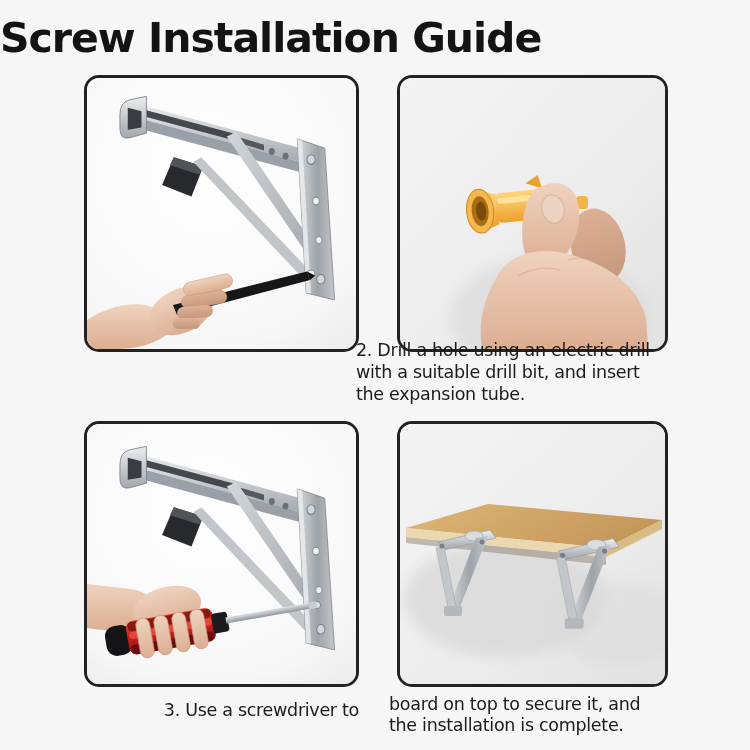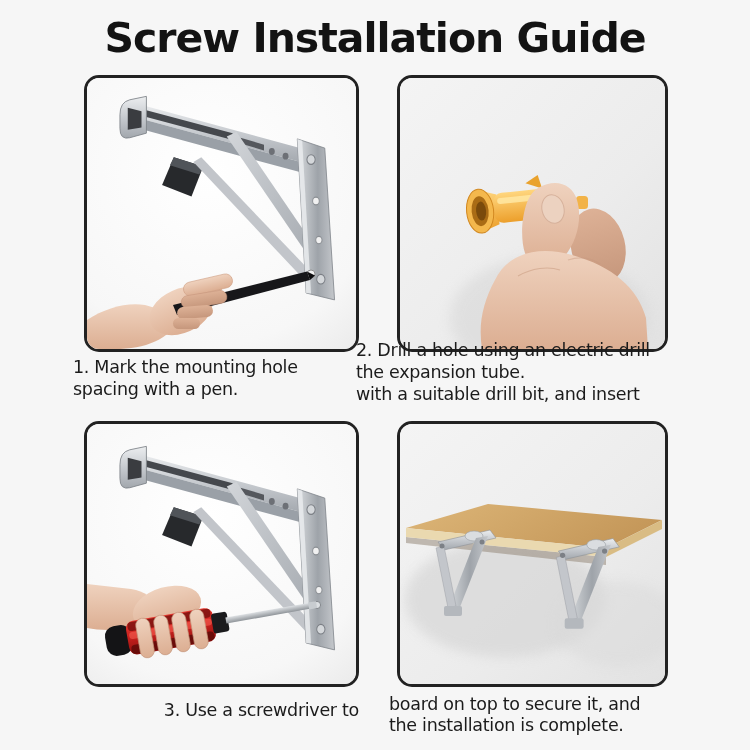--- a/index.html
+++ b/index.html
@@ -1,19 +1,19 @@
 <!DOCTYPE html>
 <html><head>
 <meta charset="utf-8">
 <style>
   html,body{margin:0;padding:0;}
   body{width:750px;height:750px;background:#f6f6f6;position:relative;overflow:hidden;
        font-family:"DejaVu Sans","Liberation Sans",sans-serif;}
   .page{position:absolute;inset:0;}
-  .title{position:absolute;left:0;top:14px;width:750px;text-align:center;
+  .title{position:absolute;left:0;top:14px;width:750px;
          font-size:41px;font-weight:800;letter-spacing:-1px;color:#131313;margin:0;}
   .panel{position:absolute;border:3px solid #222;border-radius:15px;background:#fdfdfd;
          overflow:hidden;box-sizing:border-box;}
   .panel svg{display:block;width:100%;height:100%;}
   .p1{left:84px;top:75px;width:275px;height:277px;}
   .p2{left:397px;top:75px;width:271px;height:277px;}
   .p3{left:84px;top:421px;width:275px;height:266px;}
   .p4{left:397px;top:421px;width:271px;height:266px;}
   .caption{position:absolute;font-size:17.5px;line-height:22px;font-weight:500;
            color:#1b1b1b;letter-spacing:-0.3px;}
@@ -193,28 +193,24 @@
         <ellipse cx="44" cy="16" rx="9" ry="5" fill="#dadde0" stroke="#989da3" stroke-width="0.6"></ellipse>
         <polygon points="46,18 58,16 28,92 18,90" fill="url(#metalV)"></polygon>
         <polygon points="6,28 14,26 26,86 18,88" fill="#c3c6cb" stroke="#92969c" stroke-width="0.4"></polygon>
         <rect x="14" y="86" width="18" height="10" rx="2" fill="#b4b8bd"></rect>
         <circle cx="12" cy="26" r="2.5" fill="#7c8086"></circle>
         <circle cx="52" cy="22" r="2.5" fill="#7c8086"></circle>
       </g>
     </svg>
   </div>
 
-  <div class="caption c1">
-    <div>1. Mark the mounting hole</div>
-    <div>spacing with a pen.</div>
-  </div>
   <div class="caption c2">
     <div>2. Drill a hole using an electric drill</div>
+    <div>with a suitable drill bit, and insert</div>
     <div>the expansion tube.</div>
-    <div>with a suitable drill bit, and insert</div>
   </div>
   <div class="caption c3">
     <div>3. Use a screwdriver to</div>
   </div>
   <div class="caption c4">
     <div>board on top to secure it, and</div>
     <div>the installation is complete.</div>
   </div>
 
 </div>

